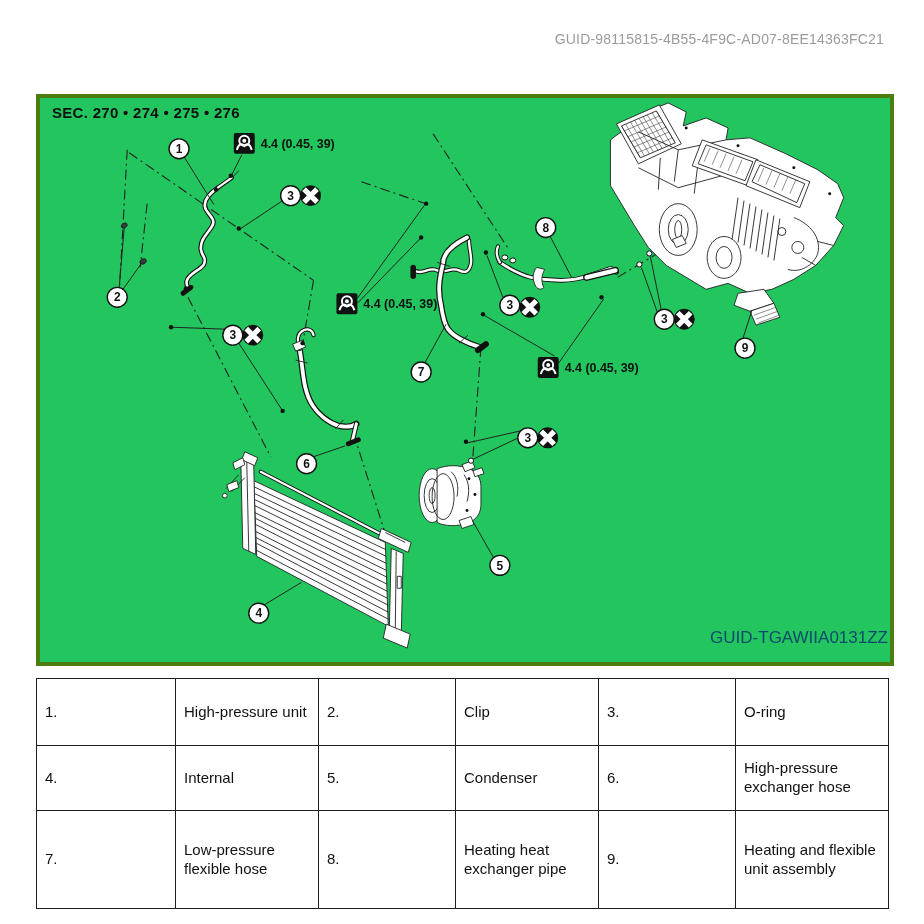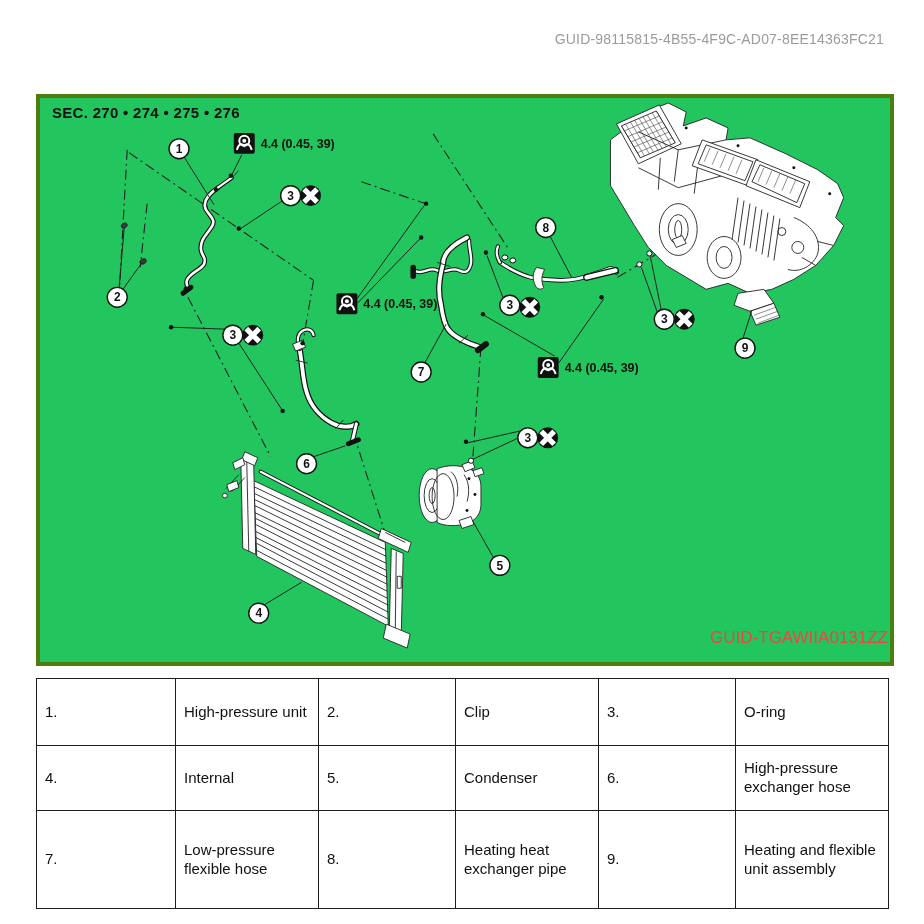--- a/index.html
+++ b/index.html
@@ -2,21 +2,21 @@
 <html><head>
 <meta charset="utf-8">
 <style>
   html,body{margin:0;padding:0;background:#ffffff;}
   body{width:924px;height:924px;font-family:"Liberation Sans",sans-serif;color:#111;position:relative;overflow:hidden;}
   .page{position:absolute;inset:0;}
   .title{position:absolute;left:57px;top:6px;font-size:23px;font-weight:bold;color:#9b9b9b;letter-spacing:.4px;white-space:nowrap;}
   .doc-guid{position:absolute;right:40px;top:31px;font-size:14px;font-weight:normal;color:#9b9b9b;letter-spacing:.2px;}
   .figure-box{position:absolute;left:36px;top:57px;width:850px;height:564px;border:4px solid #4d7c0f;background:#22c55e;margin-top:37px;}
   .sec-label{position:absolute;left:12px;top:6px;font-size:15px;font-weight:bold;color:#111;letter-spacing:.3px;}
-  .figure-guid{position:absolute;right:36px;top:628px;font-size:17px;color:#ef4444;}
+  .figure-guid{position:absolute;right:36px;top:628px;font-size:17px;color:#0c4a6e;}
   .parts{position:absolute;left:36px;top:678px;width:852px;border-collapse:collapse;table-layout:fixed;}
   .parts td{border:1.5px solid #1d1d1d;font-size:15px;color:#111;vertical-align:middle;padding:4px 6px 4px 8px;line-height:1.25;}
   svg{position:absolute;left:0;top:0;}
   svg text{font-family:"Liberation Sans",sans-serif;}
   .dd{stroke:#222;stroke-width:1.1;fill:none;stroke-dasharray:10 4 2 4;}
   .ld{stroke:#222;stroke-width:1;fill:none;}
   .th{stroke:#222;stroke-width:0.9;fill:none;stroke-linejoin:round;}
   .thf{stroke:#222;stroke-width:0.9;fill:#fff;stroke-linejoin:round;}
   .gh{stroke:#333;stroke-width:0.55;fill:none;}
   .po{stroke:#111;fill:none;stroke-linecap:round;stroke-linejoin:round;}

